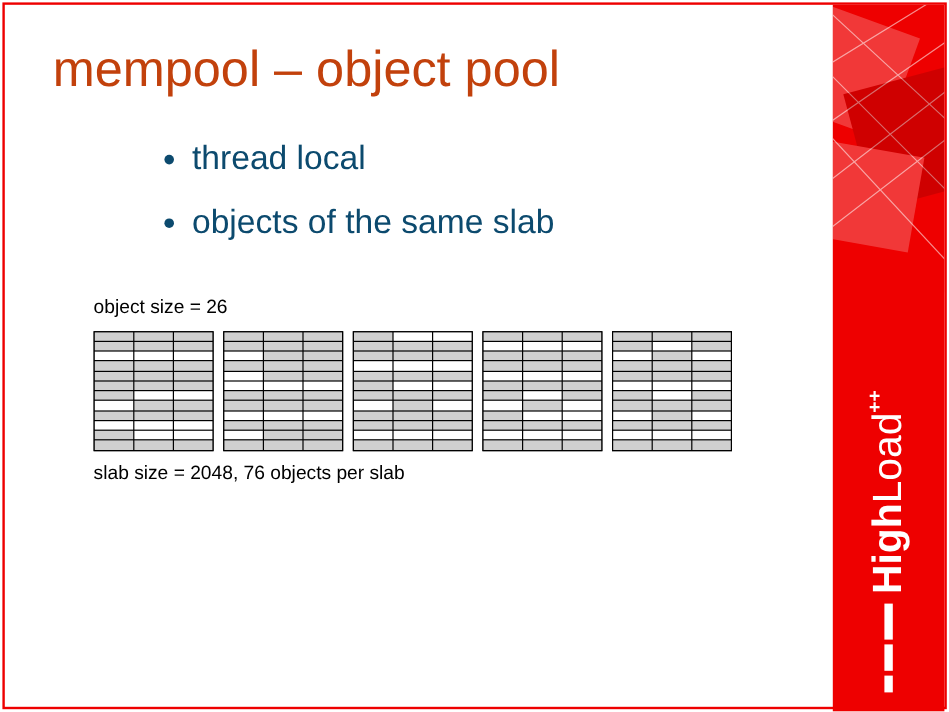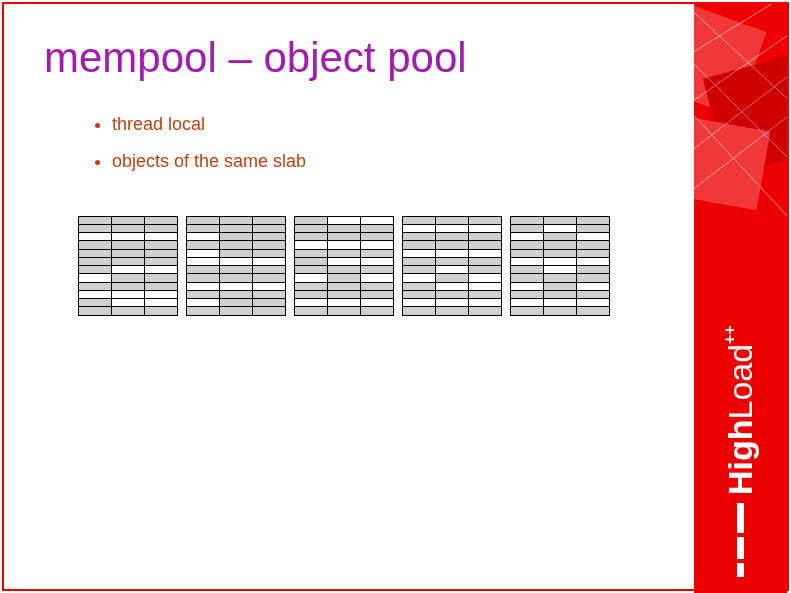--- a/index.html
+++ b/index.html
@@ -20,33 +20,34 @@
   .content {
     position: absolute;
     top: 0; left: 0;
     width: 695px;
     height: 589px;
     padding: 30px 30px 0 40px;
   }
   .title {
     font-size: 42px;
     font-weight: 400;
-    color: #a21caf;
+    color: #c2410c;
     margin-bottom: 28px;
   }
   .bullets {
     list-style: disc;
     padding-left: 68px;
     margin-bottom: 40px;
   }
   .bullets li {
-    font-size: 18px;
-    color: #c2410c;
+    font-size: 28px;
+    color: #0c4a6e;
     line-height: 1.6;
     margin-bottom: 8px;
+    margin-left: 48px;
   }
   .diagram-area {
     padding-left: 34px;
   }
   .obj-label {
     font-size: 16px;
     margin-bottom: 10px;
   }
   .slab-row {
     display: flex;
@@ -121,20 +122,21 @@
 <body>
 
 <div class="frame">
   <div class="content">
     <h1 class="title">mempool – object pool</h1>
     <ul class="bullets">
       <li>thread local</li>
       <li>objects of the same slab</li>
     </ul>
     <div class="diagram-area">
+      <div class="obj-label">object size = 26</div>
       <div class="slab-row" id="slab-row">
           <div class="slab">
             <div class="cell-g"></div>
             <div class="cell-g"></div>
             <div class="cell-g"></div>
             <div class="cell-g"></div>
             <div class="cell-g"></div>
             <div class="cell-g"></div>
             <div class="cell-w"></div>
             <div class="cell-w"></div>
@@ -313,20 +315,21 @@
             <div class="cell-g"></div>
             <div class="cell-g"></div>
             <div class="cell-w"></div>
             <div class="cell-w"></div>
             <div class="cell-w"></div>
             <div class="cell-g"></div>
             <div class="cell-g"></div>
             <div class="cell-g"></div>
           </div>
         </div>
+      <div class="slab-label">slab size = 2048, 76 objects per slab</div>
     </div>
   </div>
 
   <div class="sidebar">
     <div class="sidebar-deco">
       <svg width="93" height="240" viewBox="0 0 93 240">
         <rect x="0" y="0" width="93" height="240" fill="#ee0000"></rect>
         <g stroke="#fff" stroke-width="1" opacity="0.55" fill="none">
           <line x1="-20" y1="60" x2="110" y2="-20"></line>
           <line x1="-20" y1="110" x2="110" y2="20"></line>

